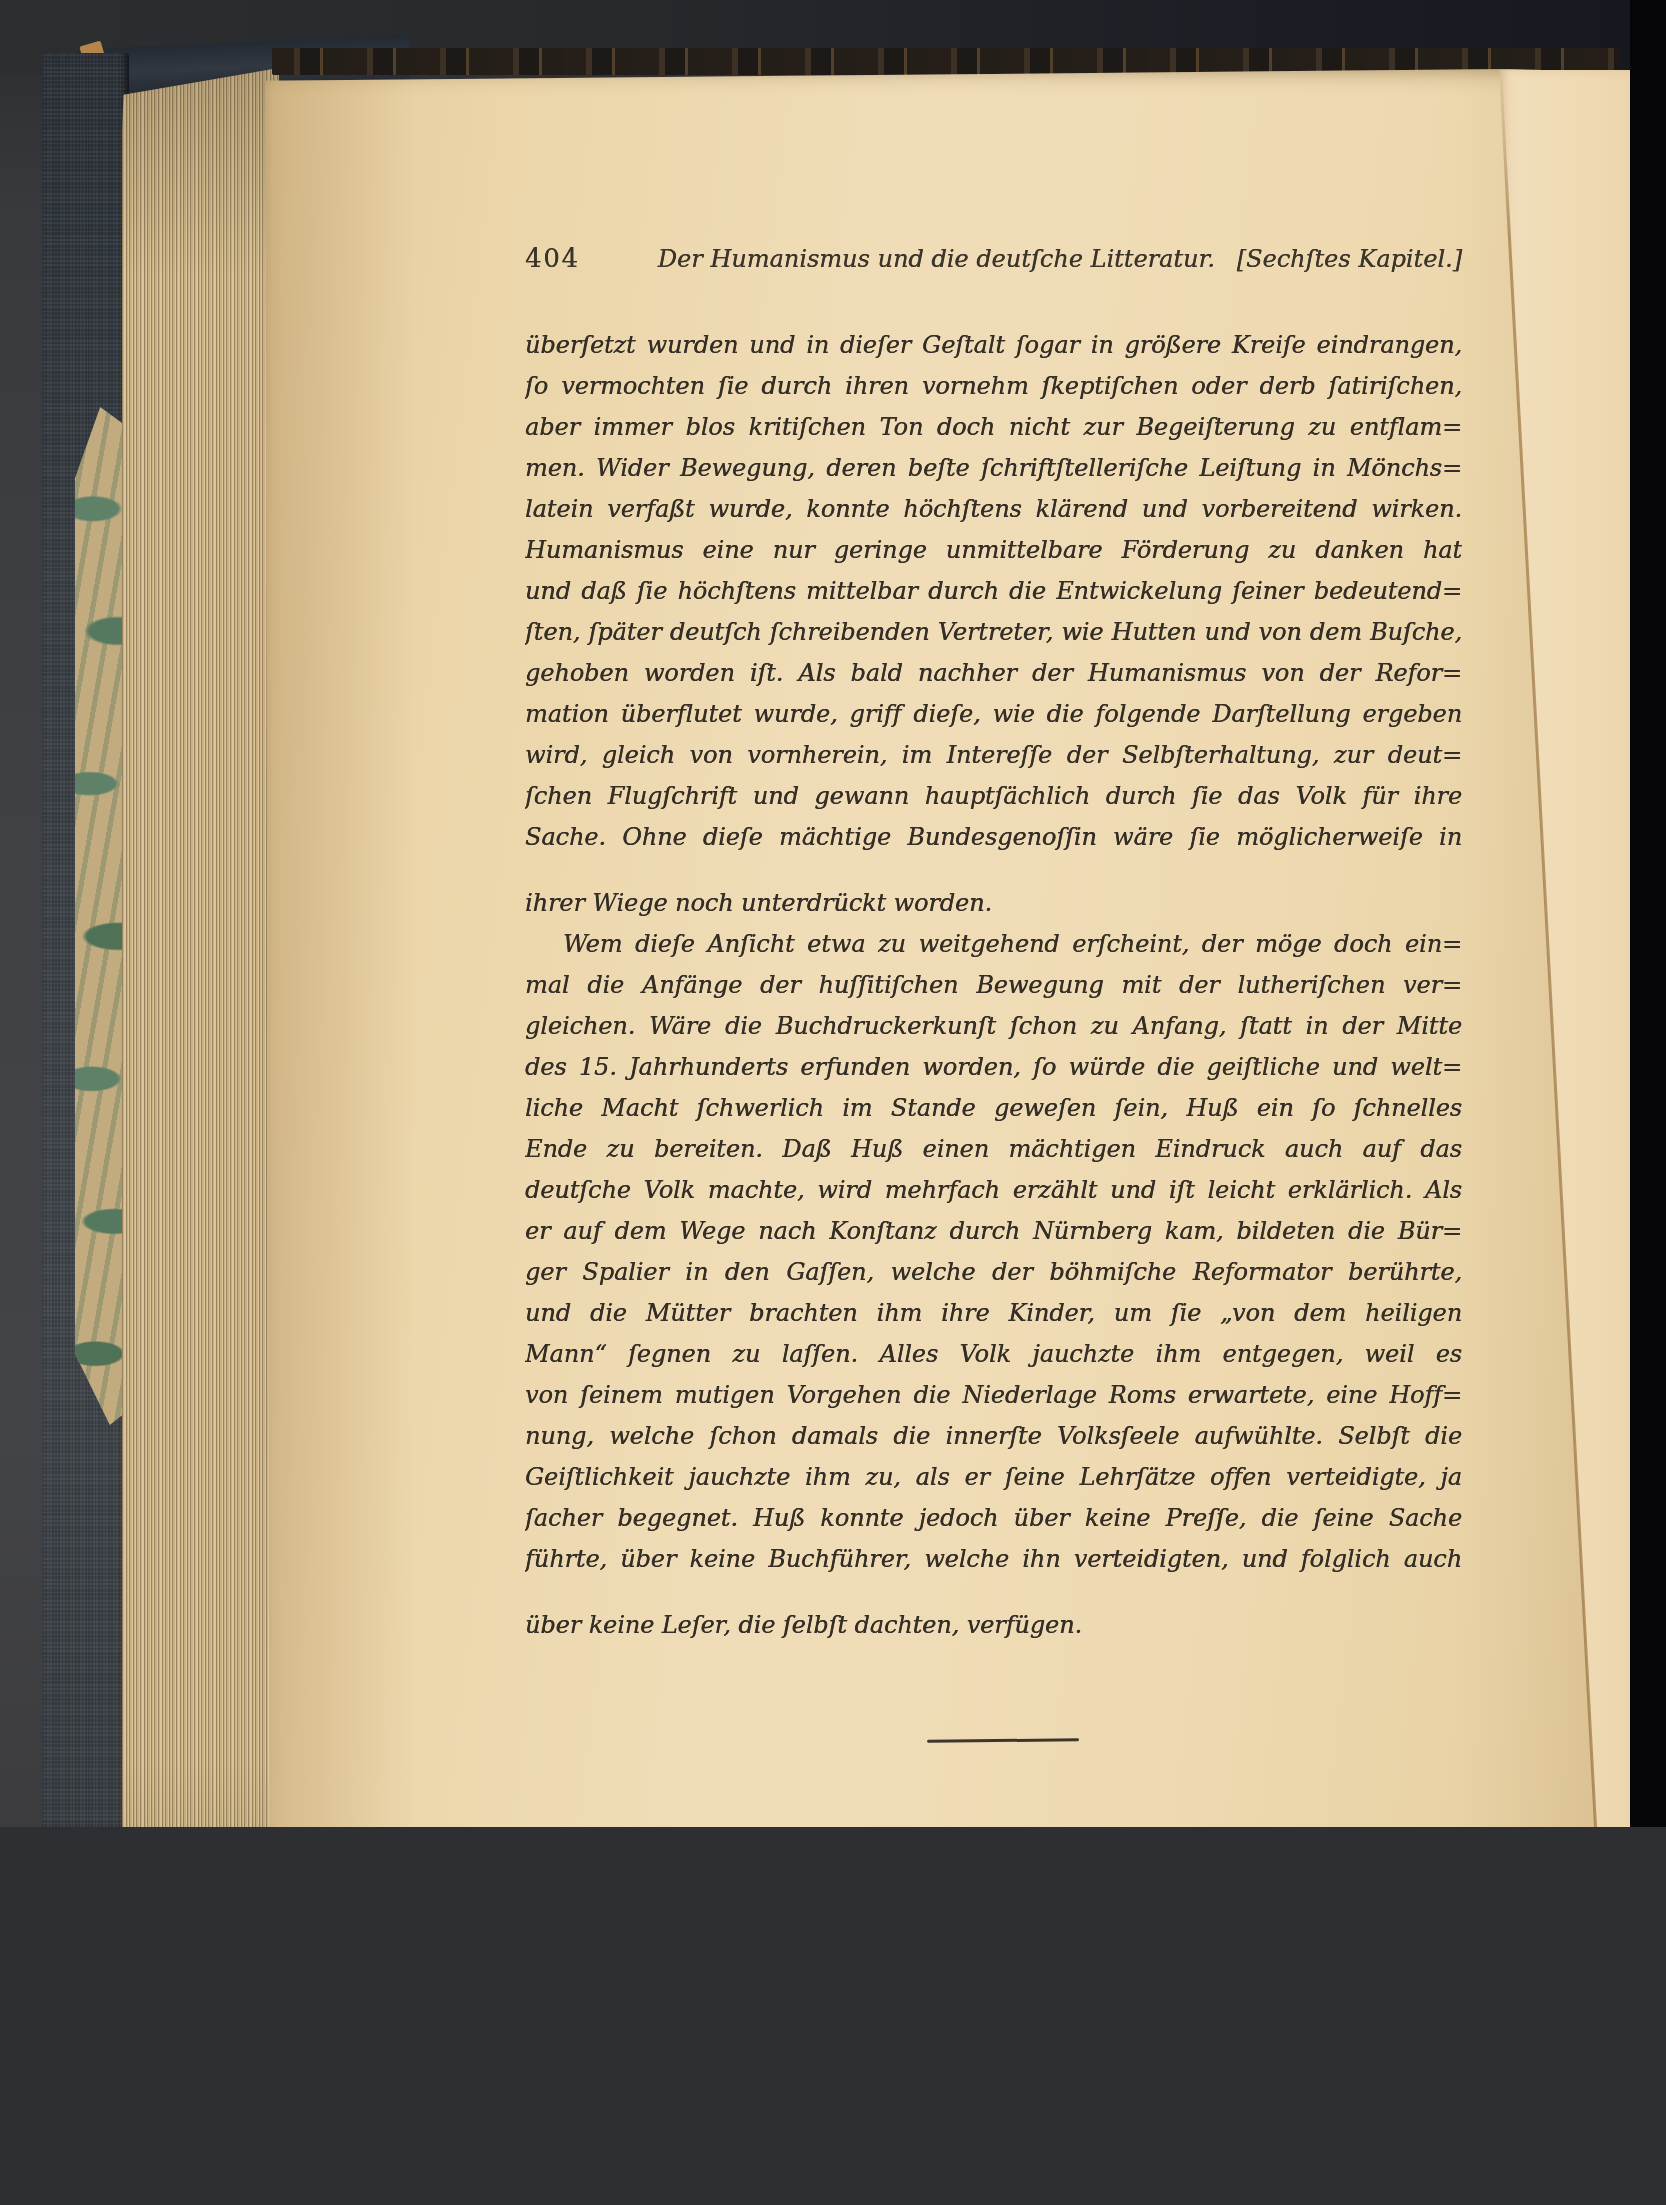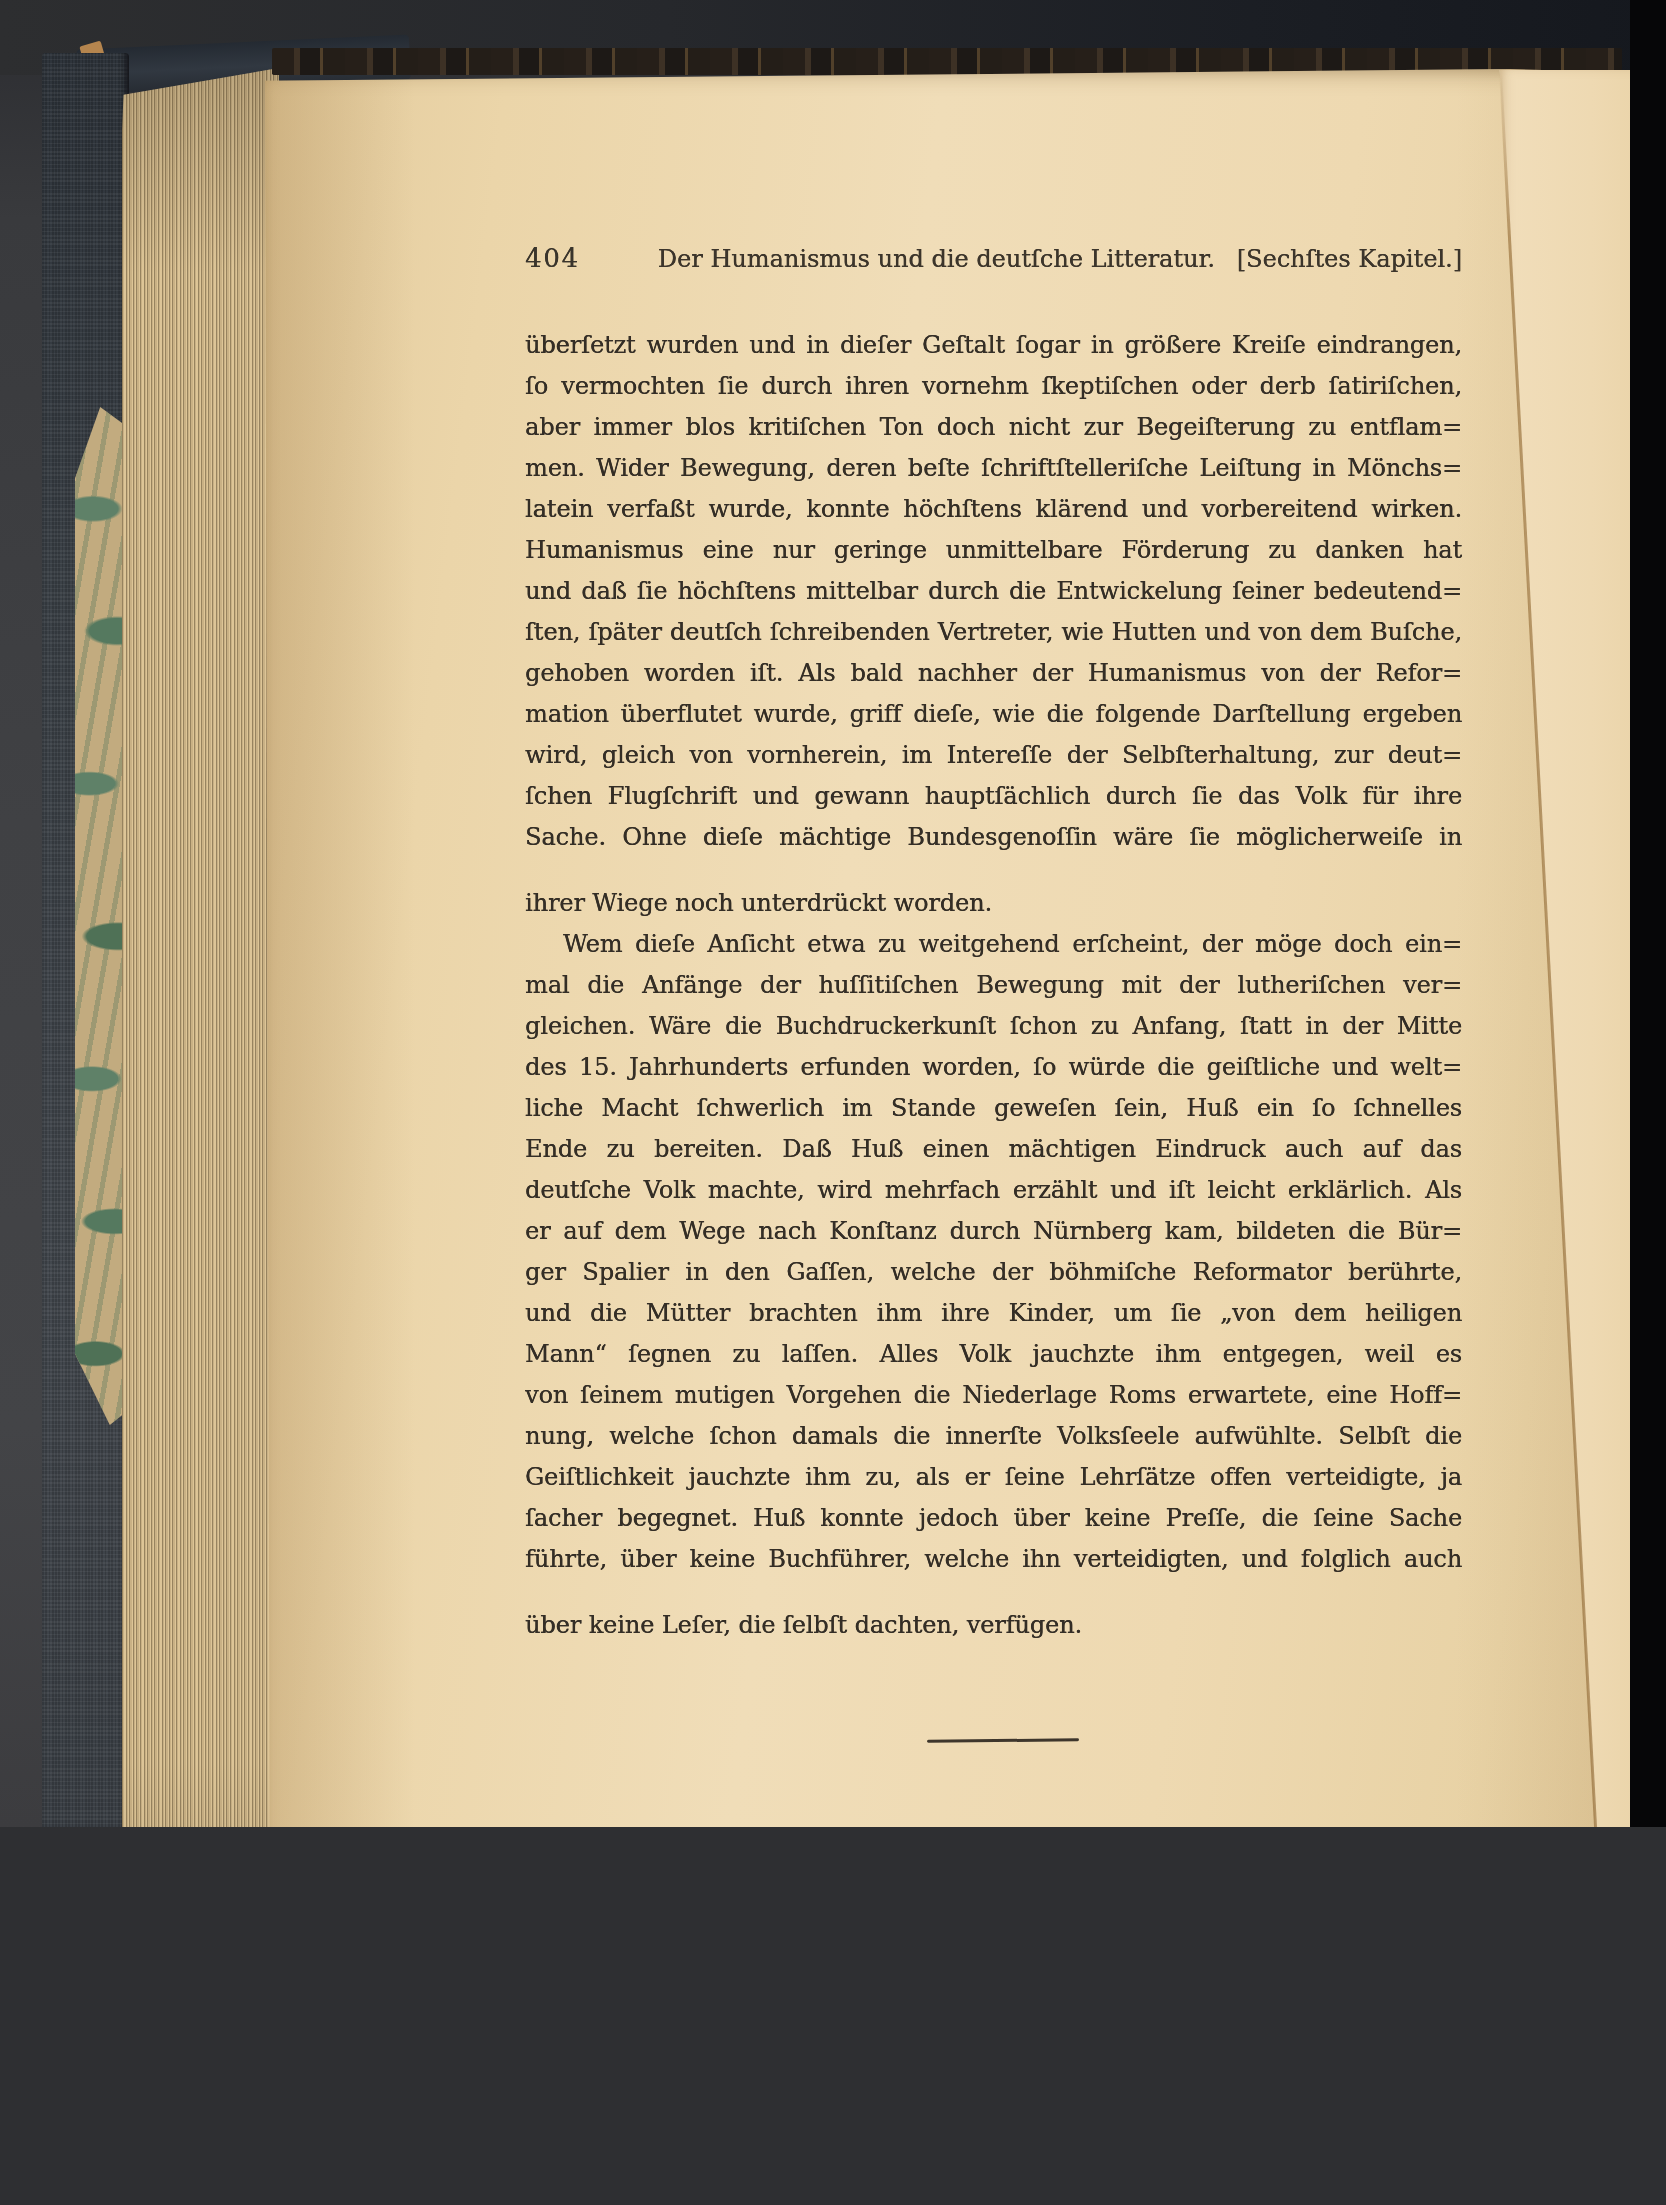--- a/index.html
+++ b/index.html
@@ -63,23 +63,23 @@
   .crease{left:1499px;top:72px;width:2.5px;height:2049px;transform-origin:top left;transform:rotate(-3.1deg);
           background:linear-gradient(180deg,rgba(150,110,55,0),rgba(150,110,55,.65) 8%,rgba(140,100,48,.6) 90%,rgba(150,110,55,0));}
   .corner-wear{left:143px;top:2074px;width:58px;height:55px;background:#ad8450;border-radius:8.3px;
           transform:rotate(28deg);box-shadow:inset 0 -6.7px 0 rgba(60,40,20,.55),inset 5px 3.3px 0 rgba(40,30,18,.4);}
   .bg-right{left:1630px;top:0;width:37px;height:2205px;background:#060608;}
 
   
   .header-row{left:525px;top:243px;width:937px;height:43px;display:flex;align-items:baseline;
           color:#3c352b;font-size:24px;}
   .page-num{width:79px;letter-spacing:1.7px;font-size:26px;color:#3a352c;text-shadow:0.3px 0 currentColor;}
-  .header-text{flex:1;text-align:center;padding-left:73px;white-space:nowrap;text-shadow:0.3px 0 currentColor;}
+  .header-text{flex:1;text-align:center;padding-left:73px;white-space:nowrap;text-shadow:0.3px 0 currentColor;font-style:italic;}
   .chap{margin-left:21.7px;}
-  .body-text{left:525px;top:325px;width:937px;color:#342e26;font-size:24px;letter-spacing:-0.1px;}
+  .body-text{left:525px;top:325px;width:937px;color:#342e26;font-size:24px;letter-spacing:-0.1px;font-style:italic;}
   .line{height:41px;line-height:41px;overflow:hidden;text-align:justify;text-align-last:justify;
           text-shadow:0.3px 0 currentColor;white-space:normal;}
   .line.para-end{text-align-last:left;margin-top:25px;}
   .line.indent{text-indent:38px;}
   .section-rule{left:927px;top:1739px;width:152px;height:3.3px;background:#3e362c;border-radius:1.7px;
           transform:rotate(-.5deg);}
 </style>
 </head>
 <body>
 

